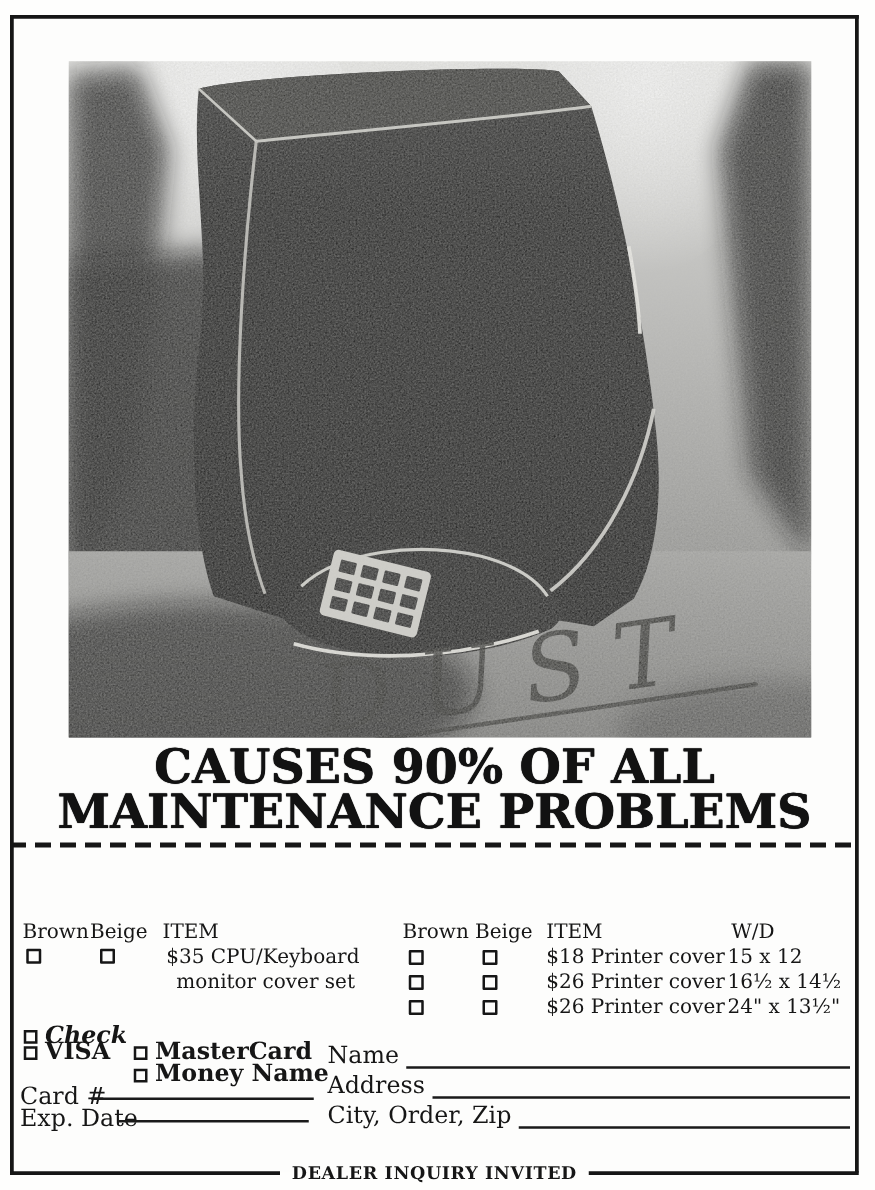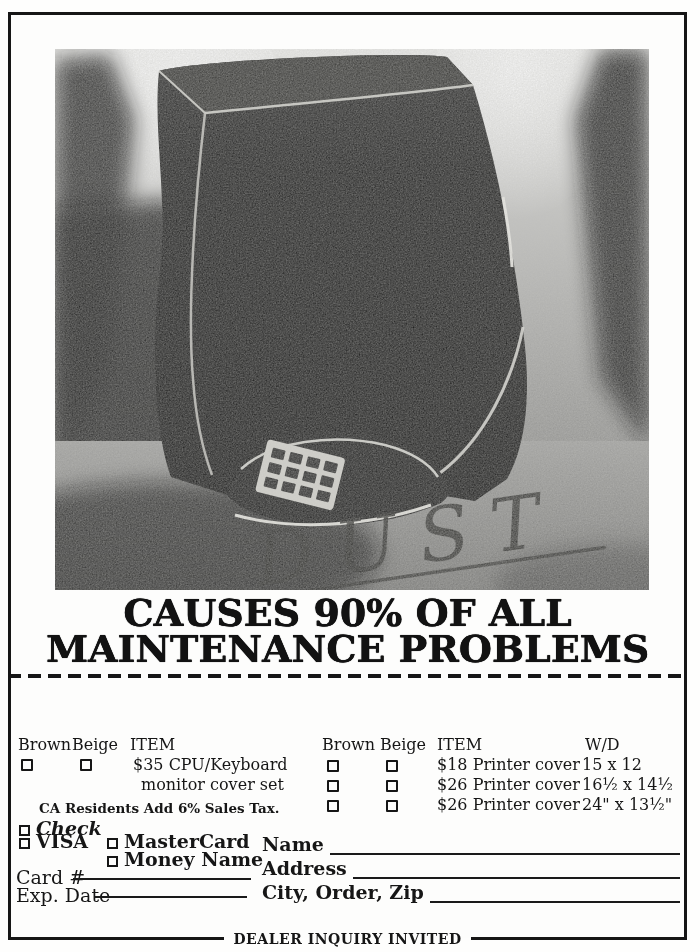--- a/index.html
+++ b/index.html
@@ -33,21 +33,21 @@
   .olabel { position:absolute; font-size:16px; line-height:16px; white-space:nowrap; }
   .osmall { position:absolute; font-size:13.5px; line-height:14px; white-space:nowrap; font-weight:bold; }
   .cbx { position:absolute; width:12px; height:12px; border:2px solid #161616;
          background:transparent; border-radius:1px; }
 
   
   .pay-label { font-size:19px; white-space:nowrap; }
   .pay-bold { font-weight:bold; }
   .cbx-inline { display:inline-block; width:11px; height:11px; border:2px solid #161616;
                 margin-right:6px; vertical-align:-1px; }
-  .field-row { position:absolute; left:251px; right:4px; display:flex; align-items:flex-end;font-weight:bold; }
+  .field-row { position:absolute; left:251px; right:4px; display:flex; align-items:flex-end; }
   .field-row .pay-label { padding-right:6px; }
   .fill-line { flex:1; border-bottom:2px solid #1a1a1a; height:14px; }
   .fill-short { display:inline-block; border-bottom:2px solid #1a1a1a; height:12px; vertical-align:bottom; }
 
   .footer-address { position:absolute; left:0; right:0; top:888px; text-align:center;
                     font-size:14.5px; font-weight:bold; letter-spacing:0.2px; white-space:nowrap; }
 
   .dealer-row { position:absolute; left:-3px; right:-3px; bottom:-9px; height:18px;
                 display:flex; align-items:flex-end; }
   .dealer-rule { flex:1; border-bottom:3px solid #161616; margin-bottom:7px; }
@@ -155,21 +155,20 @@
 
 
     <span class="olabel" style="left:7px;  top:722px;">Brown</span>
     <span class="olabel" style="left:61px; top:722px;">Beige</span>
     <span class="olabel" style="left:119px;top:722px;">ITEM</span>
 
     <span class="cbx" style="left:10px; top:744px;"></span>
     <span class="cbx" style="left:69px; top:744px;"></span>
     <span class="olabel" style="left:122px; top:742px;">$35 CPU/Keyboard</span>
     <span class="olabel" style="left:130px; top:762px;">monitor cover set</span>
-    <span class="osmall" style="left:28px; top:786px;">CA Residents Add 6% Sales Tax.</span>
 
     <span class="olabel" style="left:311px;top:722px;">Brown</span>
     <span class="olabel" style="left:369px;top:722px;">Beige</span>
     <span class="olabel" style="left:426px;top:722px;">ITEM</span>
     <span class="olabel" style="left:574px;top:722px;">W/D</span>
 
     <span class="cbx" style="left:316px;top:745px;"></span>
     <span class="cbx" style="left:375px;top:745px;"></span>
     <span class="olabel" style="left:426px;top:742px;">$18 Printer cover</span>
     <span class="olabel" style="left:571px;top:742px;">15 x 12</span>

